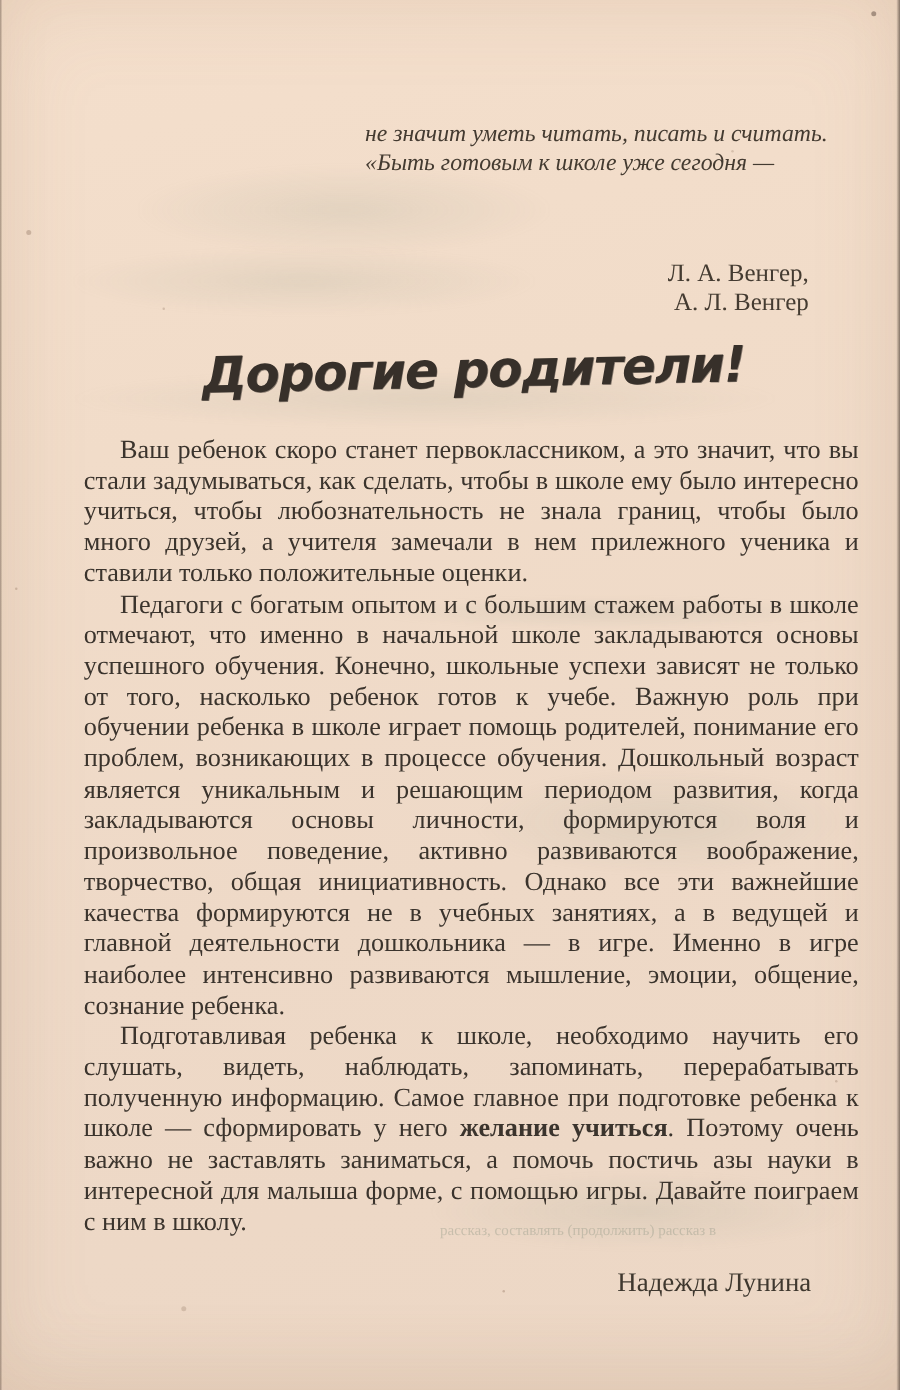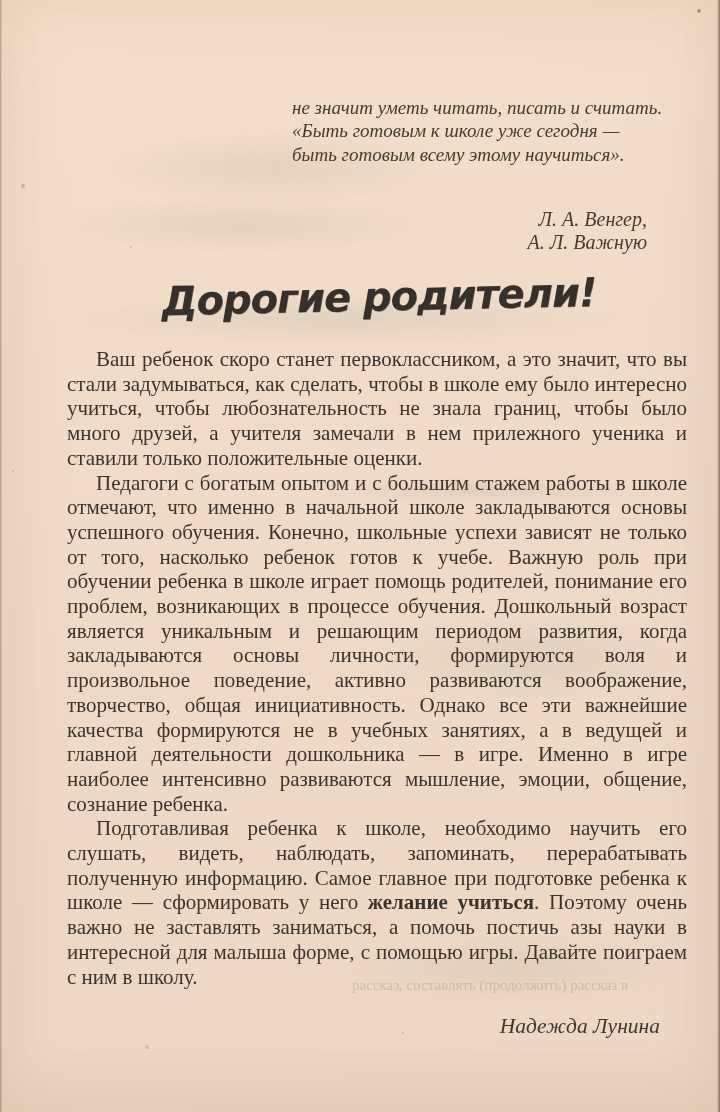--- a/index.html
+++ b/index.html
@@ -33,21 +33,21 @@
   .ghost-blob { position: absolute; filter: blur(2px); pointer-events: none; }
   .gb { background: radial-gradient(ellipse at center, rgba(150,160,140,0.16), rgba(150,160,140,0) 72%); }
   .ghost-text {
     position: absolute; pointer-events: none;
     color: rgba(130,140,122,0.42);
     filter: blur(0.6px);
     white-space: nowrap;
     font-family: "Liberation Serif", serif;
   }
   .ghost-1 { top: 256px; left: 84px; font-size: 17px; letter-spacing: 0.4px; }
-  .ghost-2 { top: 977px; left: 352px; font-size: 15px; color: rgba(130,140,122,0.34); }
+  .ghost-2 { top: 977px; left: 352px; font-size: 12px; color: rgba(130,140,122,0.34); }
   .speckles {
     position: absolute; top: 0; left: 0; width: 2px; height: 2px; border-radius: 50%;
     background: rgba(120,90,70,0.0);
     box-shadow:
       22px 185px 0 1px rgba(120,90,70,0.30),
       12px 470px 0 0 rgba(120,90,70,0.28),
       130px 246px 0 0 rgba(120,90,70,0.25),
       585px 120px 0 0 rgba(120,90,70,0.22),
       698px 10px 0 1px rgba(80,60,50,0.45),
       402px 1032px 0 0 rgba(120,90,70,0.30),
@@ -56,21 +56,21 @@
   }
   
   .epigraph {
     position: absolute; left: 292px; top: 96px; width: 382px;
     font-style: italic; font-size: 19px; line-height: 23.4px;
     color: #443b31;
   }
   
   .attribution {
     position: absolute; top: 208px; right: 73px;
-    font-style: italic; font-size: 20px; line-height: 23px;
+    font-size: 20px; line-height: 23px;
     text-align: right; color: #443b31;
   }
   
   .heading {
     position: absolute; top: 274px; left: 0; width: 720px;
     padding-left: 38px;
     text-align: center;
     font-family: "DejaVu Sans", sans-serif;
     font-weight: bold; font-style: italic;
     font-size: 40px; letter-spacing: -1px;
@@ -83,22 +83,22 @@
     position: absolute; left: 67px; top: 347px; width: 620px;
     font-size: 21px; line-height: 24.7px;
     text-align: justify;
     hyphens: auto; -webkit-hyphens: auto;
     color: #3b342d;
   }
   .body-text p { margin: 0; text-indent: 29px; }
   .bold-phrase { font-weight: bold; }
   
   .signature {
-    position: absolute; top: 1014px; right: 60px;
-    font-style: italic; font-size: 21.5px;
+    position: absolute; top: 1014px; right: 71px;
+    font-size: 21.5px;
     color: #3f382f;
     margin-left: 40px;
   }
 </style>
 </head>
 <body>
 
 <div class="page">
 
   <div class="ghost-blob gb" style="left:110px; top:132px; width:330px; height:72px;"></div>
@@ -106,26 +106,25 @@
   <div class="ghost-blob gb" style="left:60px; top:296px; width:560px; height:46px;"></div>
   <div class="ghost-blob gb" style="left:300px; top:478px; width:370px; height:24px;"></div>
   <div class="ghost-blob gb" style="left:380px; top:615px; width:300px; height:85px;"></div>
   <div class="ghost-blob gb" style="left:345px; top:938px; width:335px; height:62px;"></div>
 
   <div class="ghost-text ghost-2">рассказ, составлять (продолжить) рассказ в</div>
 
   <div class="epigraph">
     <div>не значит уметь читать, писать и считать.</div>
     <div>«Быть готовым к школе уже сегодня —</div>
-    <div>быть готовым всему этому научиться».</div>
   </div>
 
   <div class="attribution">
     <div>Л. А. Венгер,</div>
-    <div>А. Л. Важную</div>
+    <div>А. Л. Венгер</div>
   </div>
 
   <div class="heading">Дорогие родители!</div>
 
   <div class="body-text">
     <p>Ваш ребенок скоро станет первоклассником, а это значит, что вы стали задумываться, как сделать, чтобы в школе ему было интересно учиться, чтобы любознательность не знала границ, чтобы было много друзей, а учителя замечали в нем прилежного ученика и ставили только положительные оценки.</p>
     <p>Педагоги с богатым опытом и с большим стажем работы в школе отмечают, что именно в начальной школе закладываются основы успешного обучения. Конечно, школьные успехи зависят не только от того, насколько ребенок готов к учебе. Важную роль при обучении ребенка в школе играет помощь родителей, понимание его проблем, возникающих в процессе обучения. Дошкольный возраст является уникальным и решающим периодом развития, когда закладываются основы личности, формируются воля и произвольное поведение, активно развиваются воображение, творчество, общая инициативность. Однако все эти важнейшие качества формируются не в учебных занятиях, а в ведущей и главной деятельности дошкольника — в игре. Именно в игре наиболее интенсивно развиваются мышление, эмоции, общение, сознание ребенка.</p>
     <p><span>Подготавливая ребенка к школе, необходимо научить его слушать, видеть, наблюдать, запоминать, перерабатывать полученную информацию. Самое главное при подготовке ребенка к школе — сформировать у него </span><span class="bold-phrase">желание учиться</span><span>. Поэтому очень важно не заставлять заниматься, а помочь постичь азы науки в интересной для малыша форме, с помощью игры. Давайте поиграем с ним в школу.</span></p>
   </div>
 

